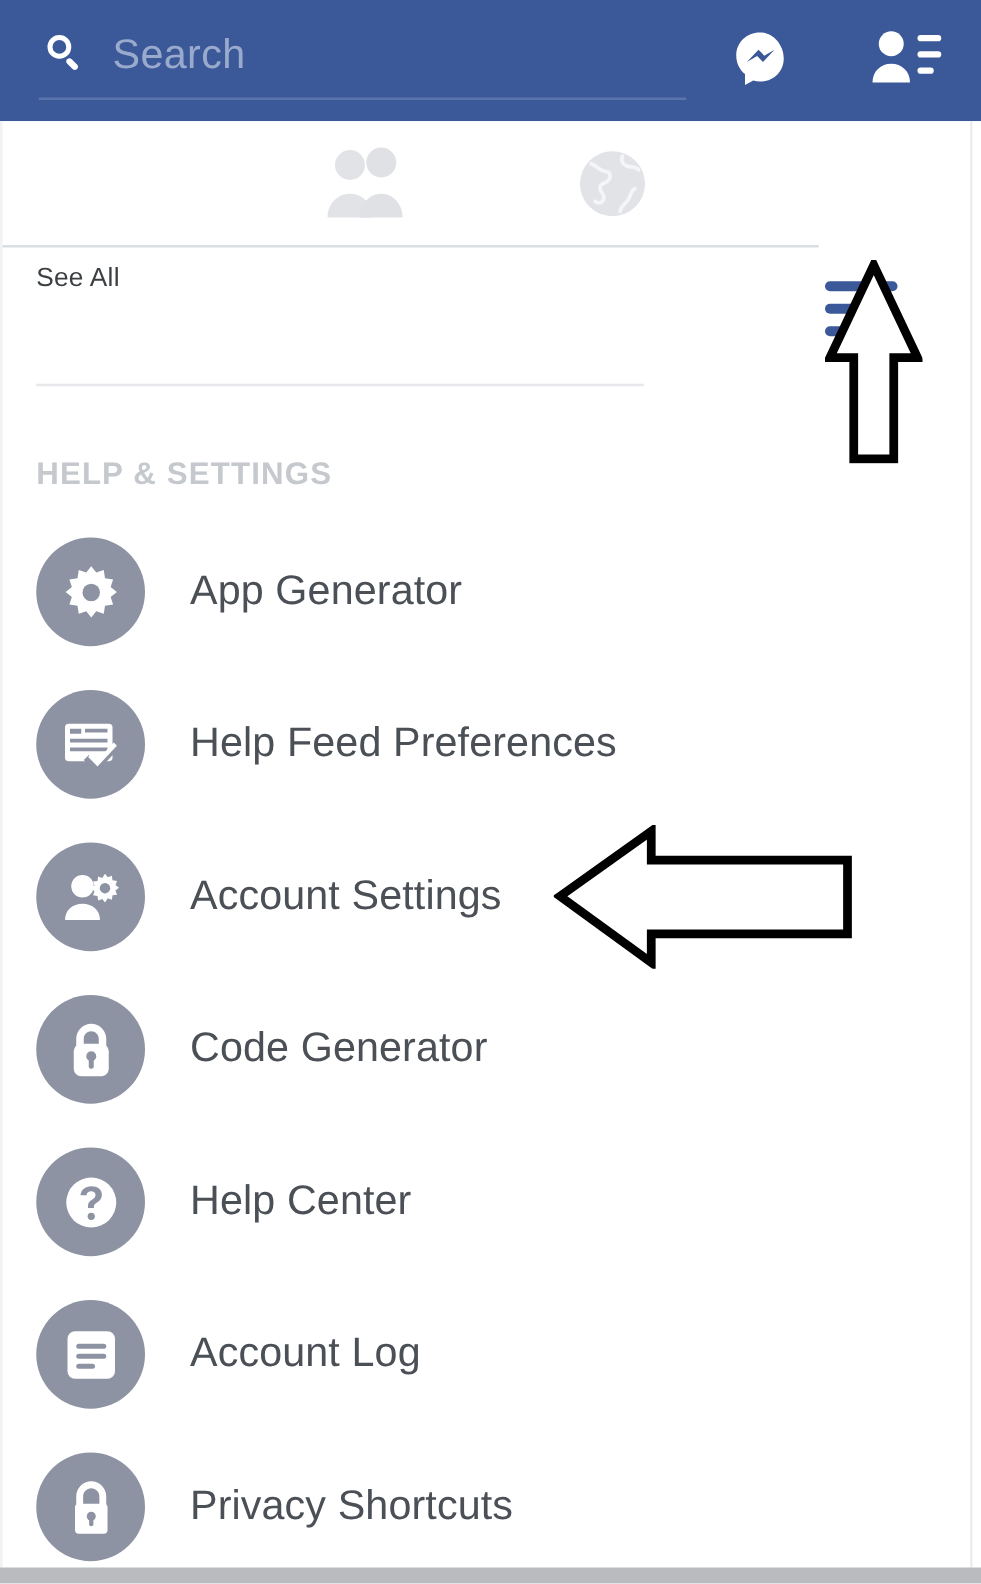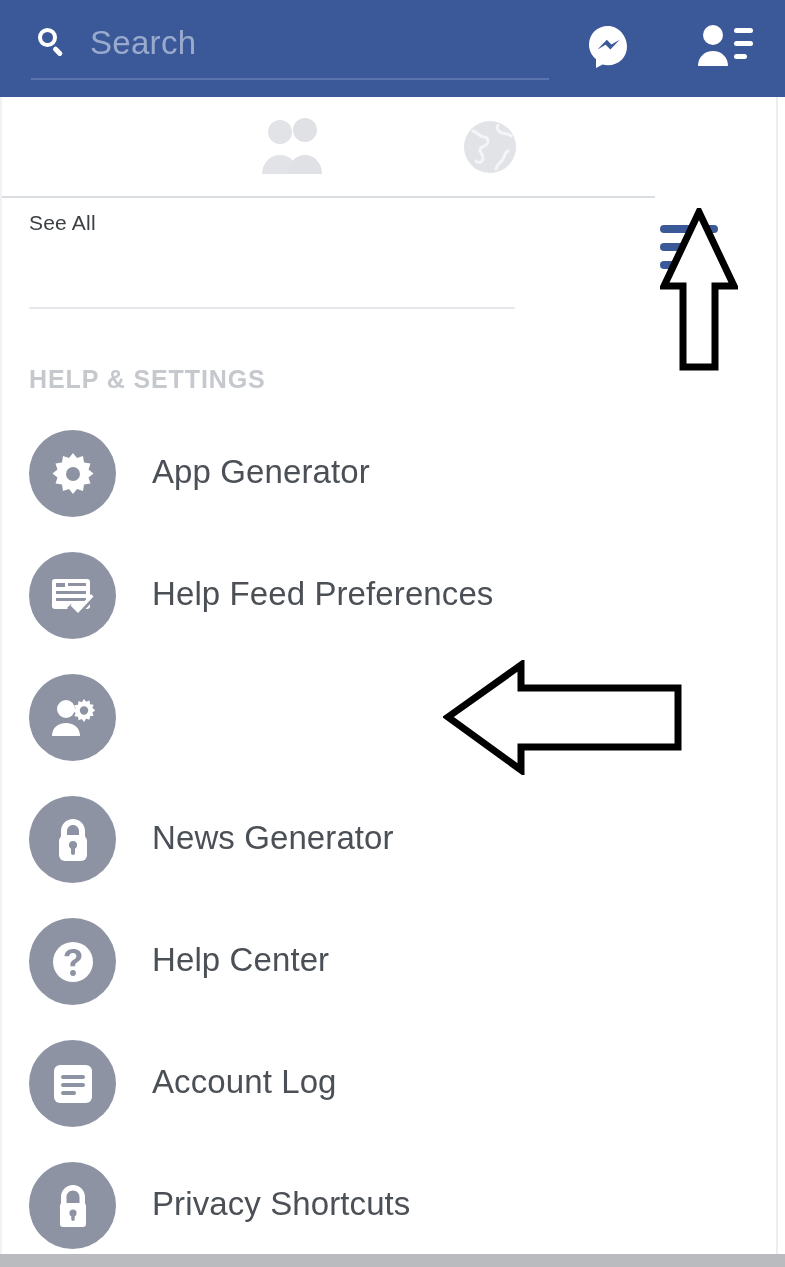--- a/index.html
+++ b/index.html
@@ -309,32 +309,33 @@
 
     <div class="menu-item">
       <div class="menu-icon">
         <svg width="48" height="44" viewBox="0 0 48 44">
           <circle cx="17" cy="13" r="9" fill="#ffffff"></circle>
           <path d="M3 40c0-8 6-13 14-13s14 5 14 13z" fill="#ffffff"></path>
           <path d="M35 3l2.2 2.8 3.3-1.2.5 3.6 3.6.5-1.2 3.3 2.8 2.2-2.8 2.2 1.2 3.3-3.6.5-.5 3.6-3.3-1.2L35 26l-2.2-2.9-3.3 1.2-.5-3.6-3.6-.5 1.2-3.3L24 14.7l2.6-2.2-1.2-3.3 3.6-.5.5-3.6 3.3 1.2z" fill="#ffffff"></path>
           <circle cx="35" cy="14.5" r="4.2" fill="#8d93a3"></circle>
         </svg>
       </div>
+      <div class="menu-label">Account Settings</div>
     </div>
 
     <div class="menu-item">
       <div class="menu-icon">
         <svg width="36" height="46" viewBox="0 0 36 46">
           <path d="M18 2c-6.6 0-12 5.4-12 12v6h6v-6c0-3.3 2.7-6 6-6s6 2.7 6 6v6h6v-6c0-6.6-5.4-12-12-12z" fill="#ffffff"></path>
           <rect x="4" y="18" width="28" height="26" rx="6" fill="#ffffff"></rect>
           <circle cx="18" cy="28" r="4" fill="#8d93a3"></circle>
           <rect x="16" y="29" width="4" height="9" rx="2" fill="#8d93a3"></rect>
         </svg>
       </div>
-      <div class="menu-label">News Generator</div>
+      <div class="menu-label">Code Generator</div>
     </div>
 
     <div class="menu-item">
       <div class="menu-icon">
         <svg width="44" height="44" viewBox="0 0 44 44">
           <circle cx="22" cy="22" r="20" fill="#ffffff"></circle>
           <path d="M22 9c-4.8 0-8.2 2.8-8.6 7.2h4.8c.3-2 1.6-3.2 3.7-3.2 2.1 0 3.5 1.2 3.5 3 0 1.6-.7 2.5-2.8 3.8-2.3 1.4-3.3 2.9-3.2 5.4v1.1h4.7v-.8c0-1.7.6-2.5 2.8-3.8 2.4-1.5 3.6-3.4 3.6-6 0-4-3.3-6.7-8.5-6.7z" fill="#8d93a3"></path>
           <circle cx="22" cy="33" r="2.9" fill="#8d93a3"></circle>
         </svg>
       </div>

